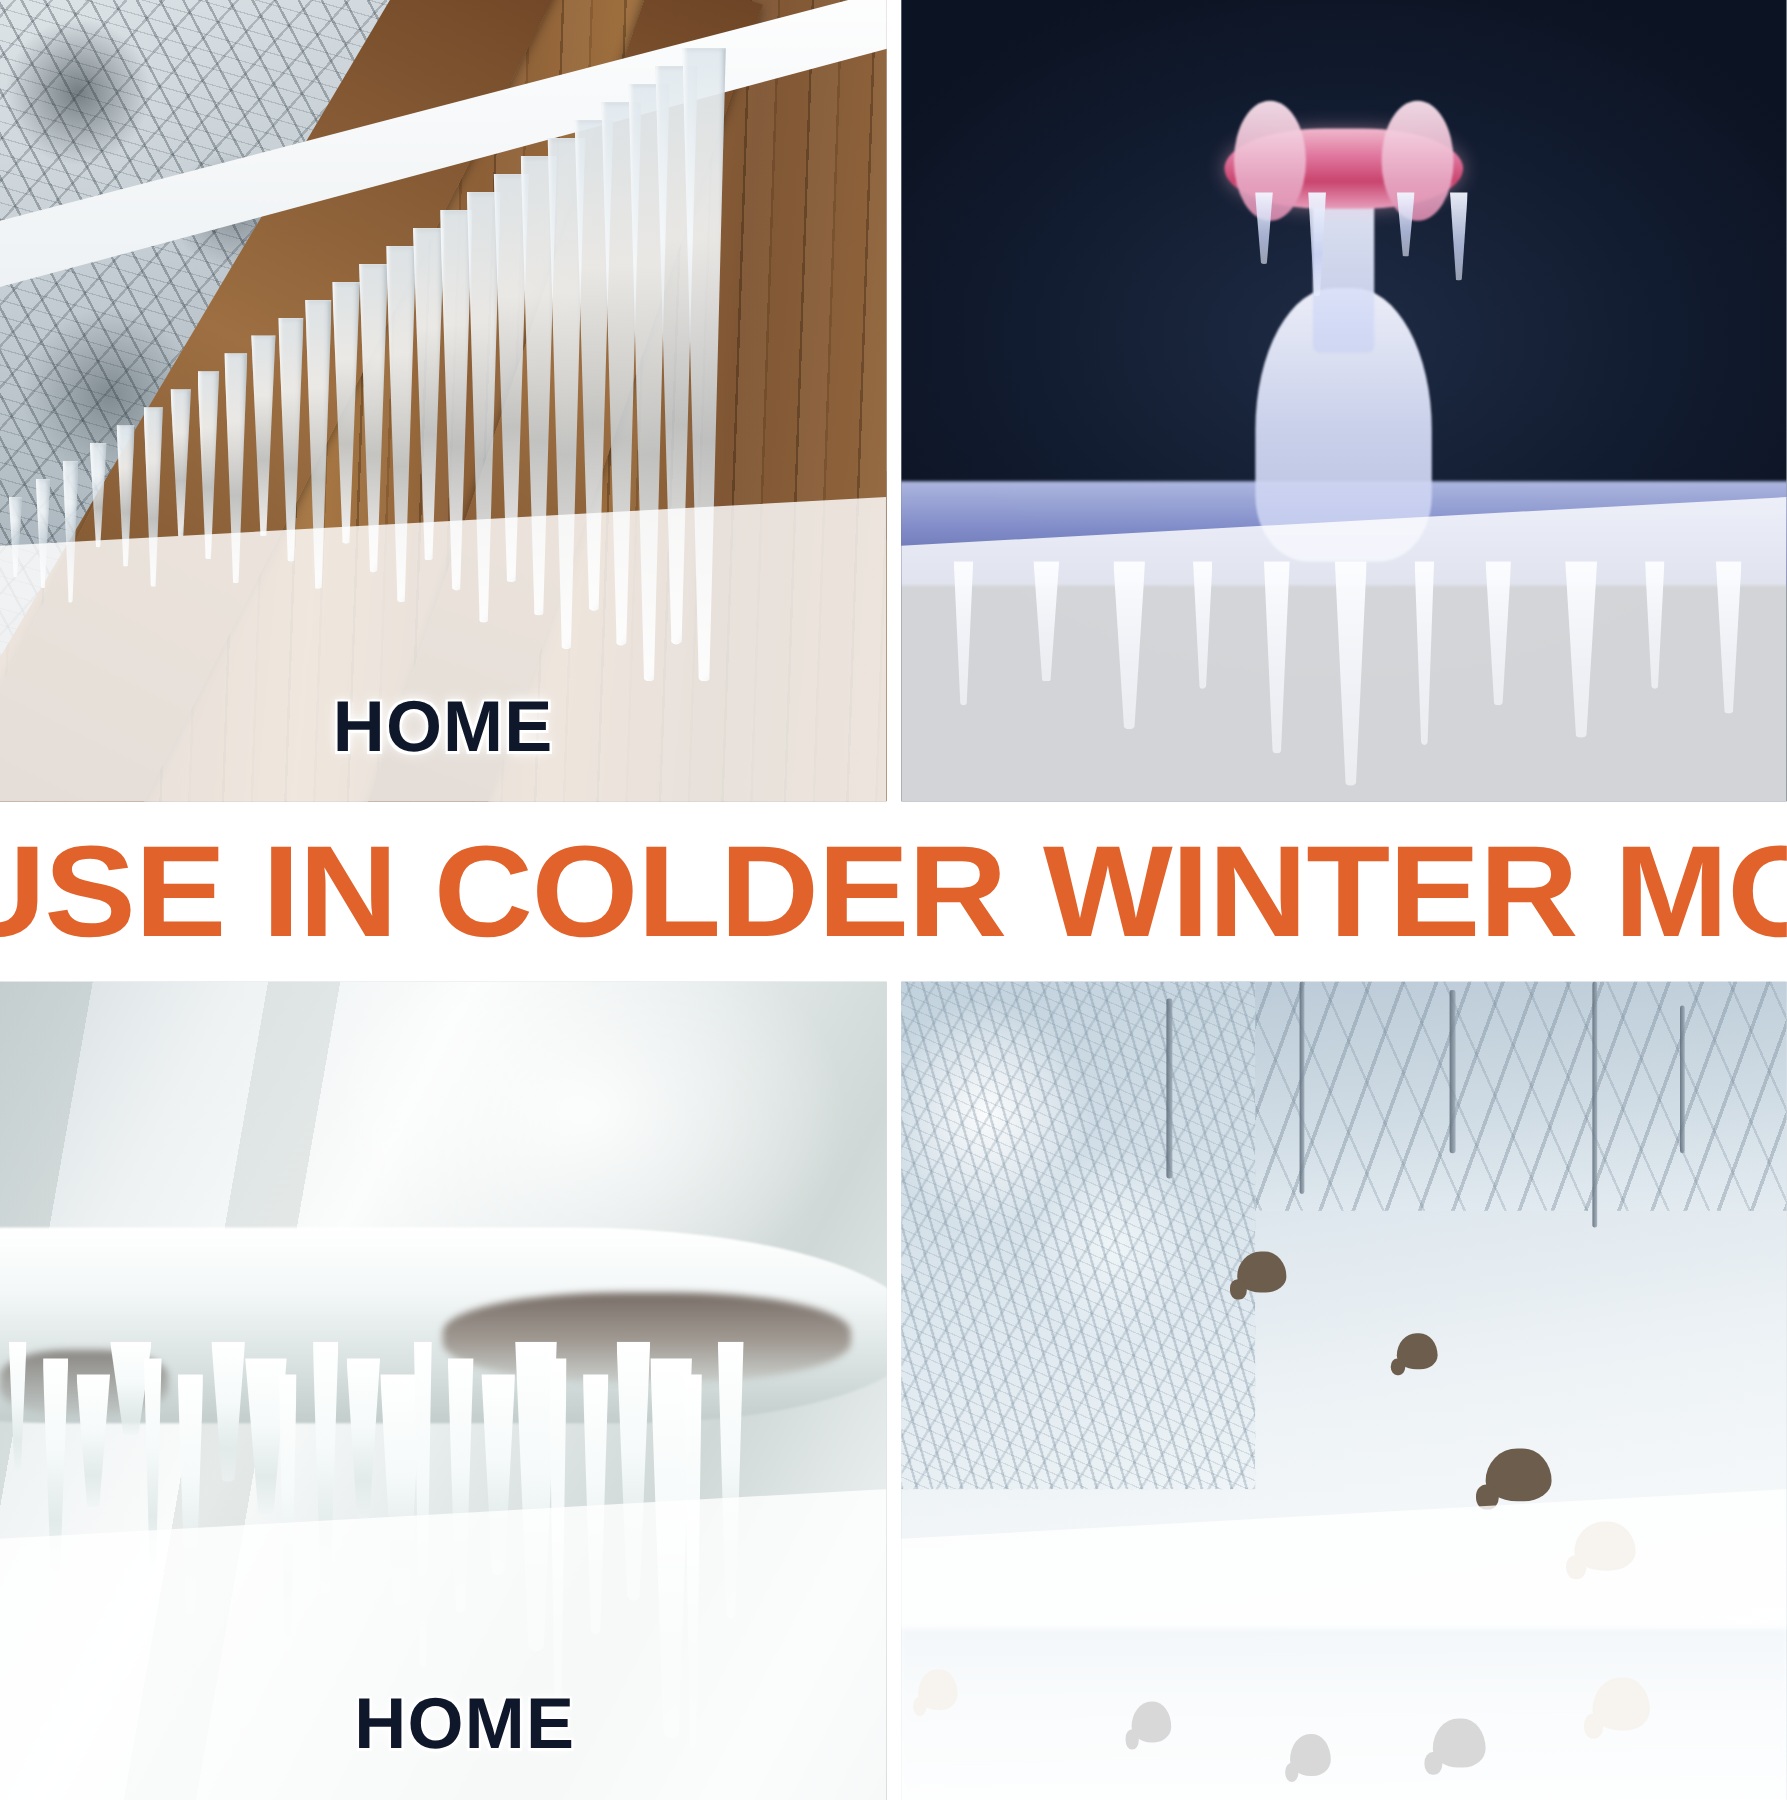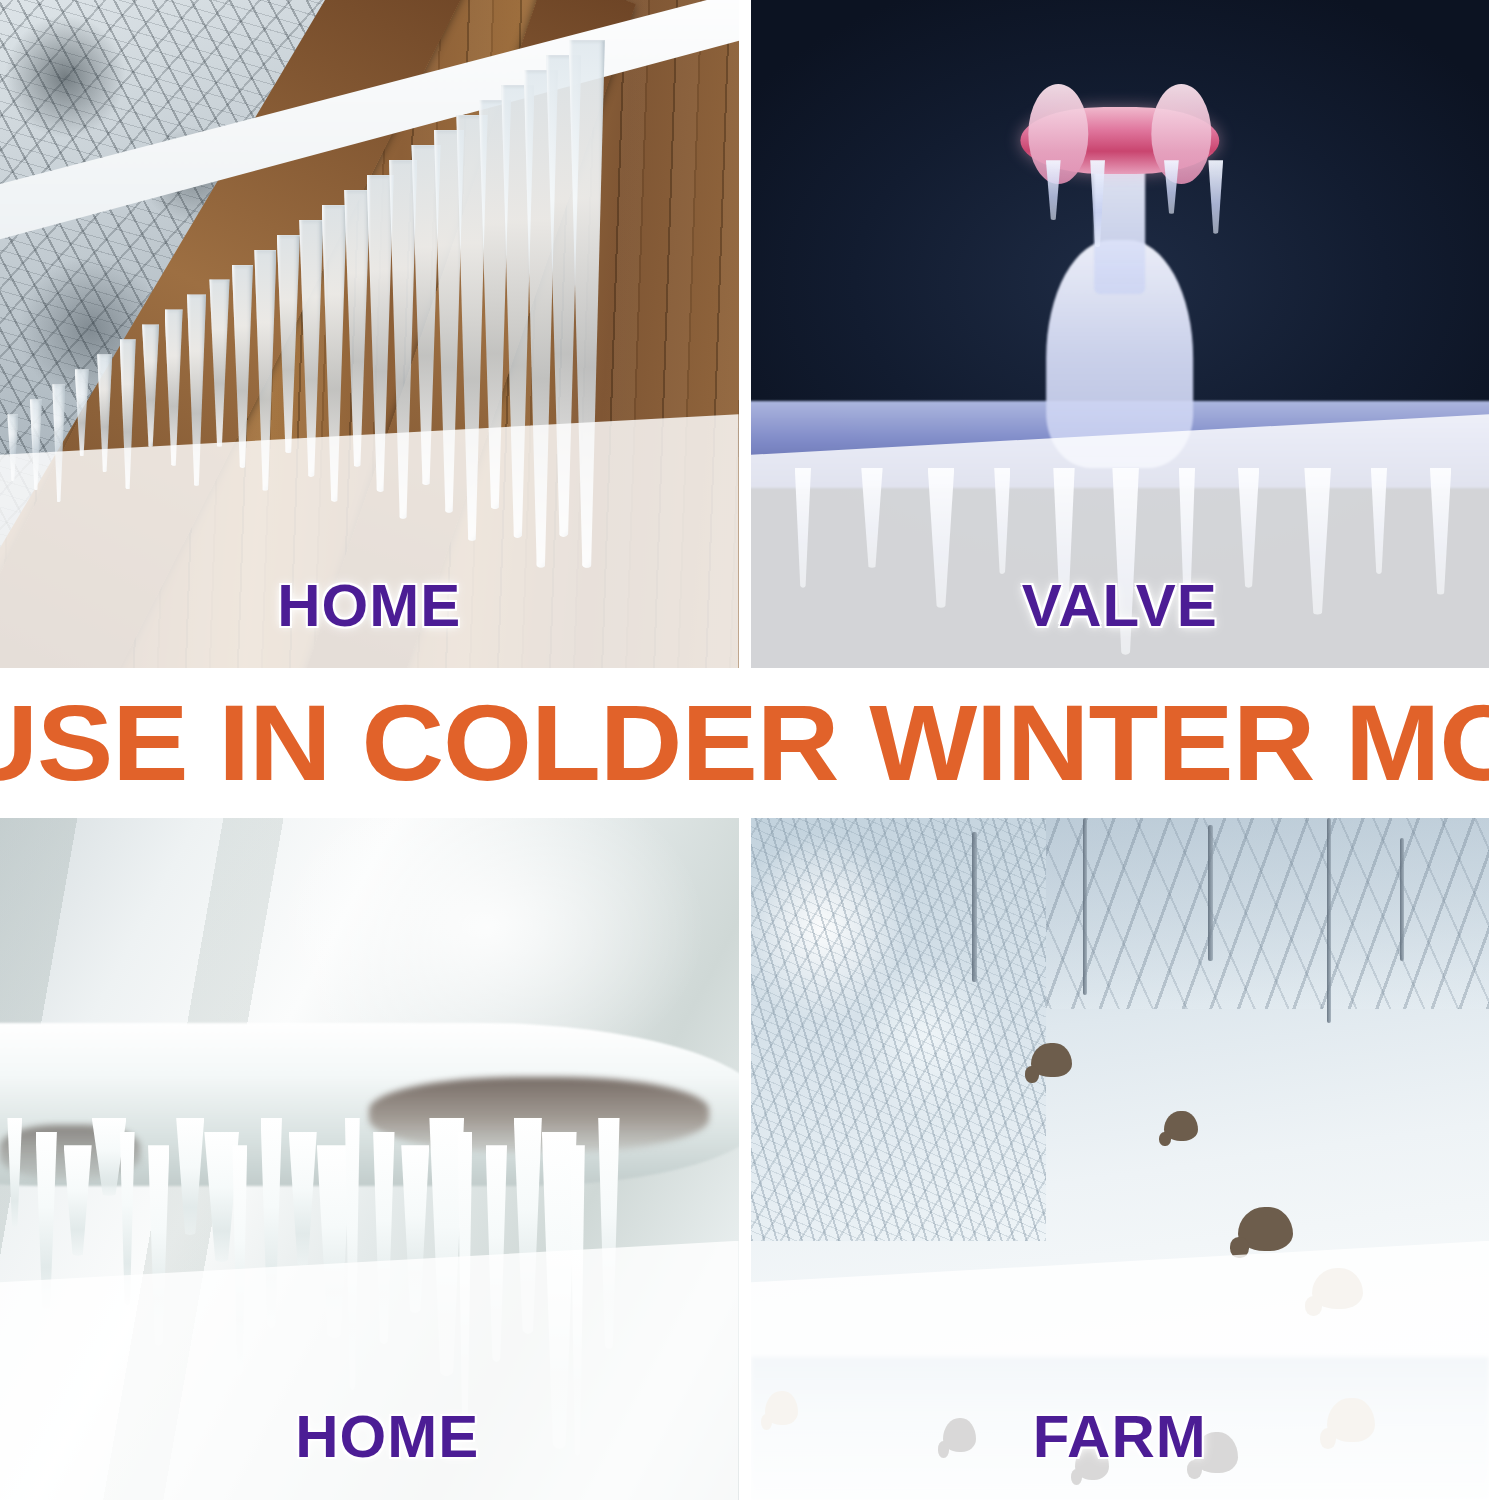--- a/index.html
+++ b/index.html
@@ -259,21 +259,21 @@
     clip-path:polygon(0 16%, 100% 0, 100% 100%, 0 100%);
     pointer-events:none;
   }
   .panel-caption {
     position:absolute; left:0; bottom:4.2%;
     width:100%;
     text-align:center;
     font-size:60px;
     font-weight:bold;
     letter-spacing:1px;
-    color:#4c1d95;
+    color:#0f172a;
     -webkit-text-stroke:2px #ffffff;
     paint-order:stroke fill;
     text-shadow:
        0 0 7px #ffffff,  0 0 13px #ffffff,
        2px 2px 0 #ffffff, -2px 2px 0 #ffffff,
        2px -2px 0 #ffffff, -2px -2px 0 #ffffff;
   }
   #cap-pipe { transform:translateX(18px); }
 
   
@@ -414,21 +414,20 @@
             <div class="vd" style="left: 75%; top: 70%; width: 3.6%; height: 22%;"></div>
             <div class="vd" style="left: 84%; top: 70%; width: 2.2%; height: 16%;"></div>
             <div class="vd" style="left: 92%; top: 70%; width: 2.9%; height: 19%;"></div>
             <div class="vd" style="left: 40%; top: 24%; width: 2%; height: 9%;"></div>
             <div class="vd" style="left: 46%; top: 24%; width: 2%; height: 13%;"></div>
             <div class="vd" style="left: 56%; top: 24%; width: 2%; height: 8%;"></div>
             <div class="vd" style="left: 62%; top: 24%; width: 2%; height: 11%;"></div>
           </div>
       </div>
       <div class="wash"></div>
-      <div class="panel-caption">VALVE</div>
     </div>
   </div>
 
   <div id="headline-band">
     <div id="headline">USE IN COLDER WINTER MONTHS</div>
   </div>
 
   <div class="panel-row" id="row-bottom">
 
     <div class="panel">
@@ -485,17 +484,16 @@
             <div class="sheep brown" style="left: 66%; top: 57%; width: 7.5%; height: 6.5%;"></div>
             <div class="sheep light" style="left: 76%; top: 66%; width: 7%; height: 6%;"></div>
             <div class="sheep dark" style="left: 26%; top: 88%; width: 4.6%; height: 5%;"></div>
             <div class="sheep dark" style="left: 44%; top: 92%; width: 4.6%; height: 5%;"></div>
             <div class="sheep dark" style="left: 60%; top: 90%; width: 6%; height: 6%;"></div>
             <div class="sheep light" style="left: 78%; top: 85%; width: 6.5%; height: 6.5%;"></div>
             <div class="sheep light" style="left: 2%; top: 84%; width: 4.5%; height: 5%;"></div>
           </div>
       </div>
       <div class="wash"></div>
-      <div class="panel-caption">FARM</div>
     </div>
   </div>
 
 </div>
 
 </body></html>

